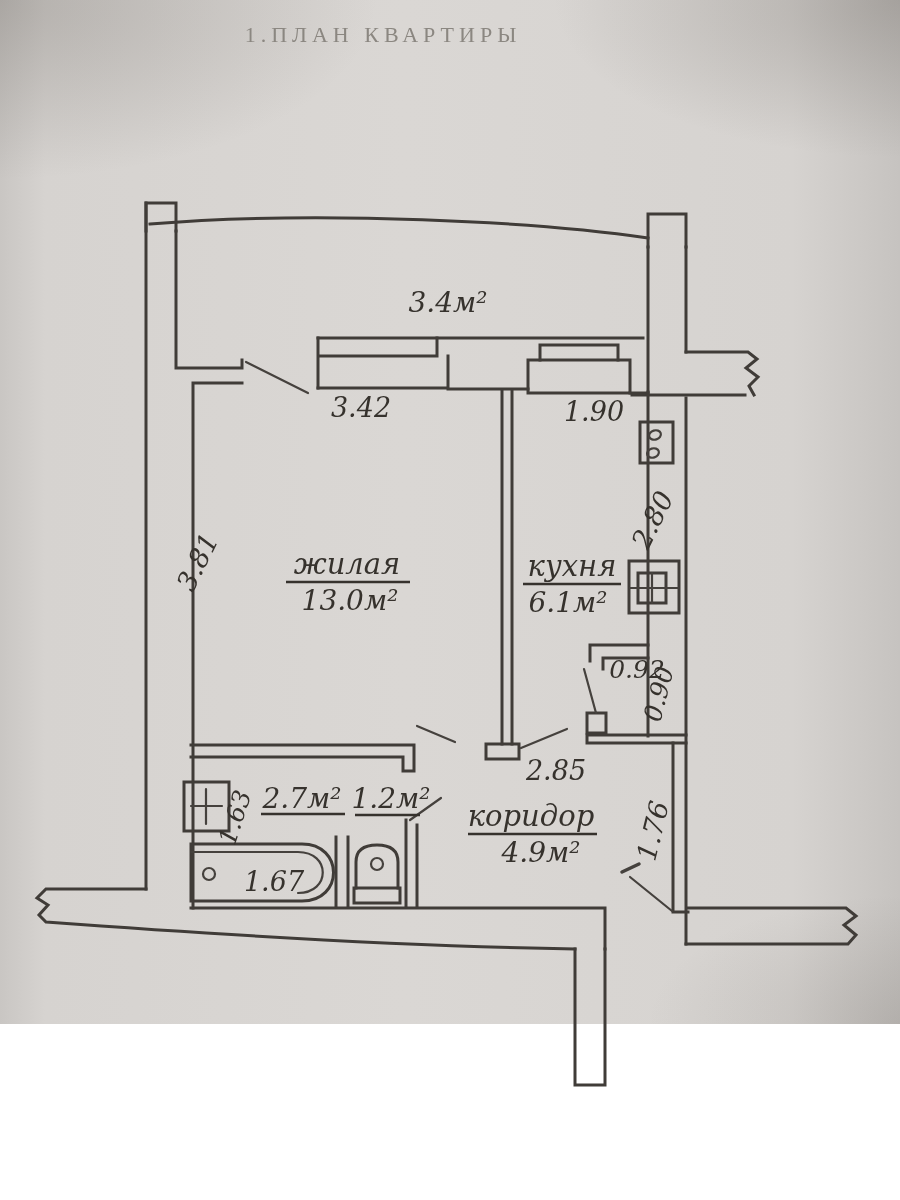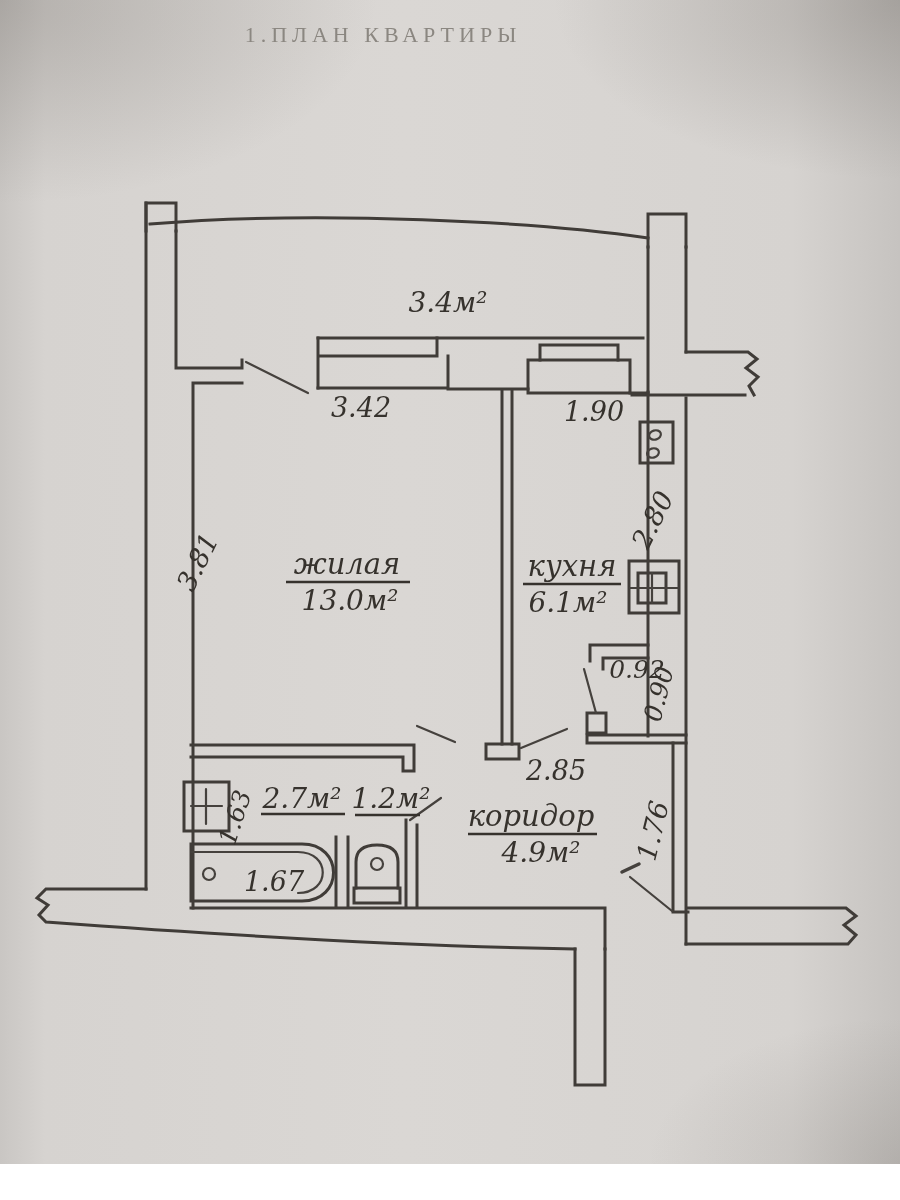--- a/index.html
+++ b/index.html
@@ -3,21 +3,21 @@
 <meta charset="utf-8">
 <style>
   html,body{margin:0;padding:0;}
   body{
     width:900px;height:1200px;
     font-family:"Liberation Sans", sans-serif;
     overflow:hidden;
   }
   .paper{
     position:relative;
-    width:900px;height:1164px;
+    width:900px;height:1024px;
     background:
       radial-gradient(60% 25% at 0% 0%, rgba(90,84,78,.28), rgba(0,0,0,0) 70%),
       radial-gradient(55% 22% at 100% 0%, rgba(90,84,78,.30), rgba(0,0,0,0) 70%),
       radial-gradient(40% 18% at 100% 100%, rgba(90,84,78,.18), rgba(0,0,0,0) 70%),
       linear-gradient(90deg, #c9c6c3 0%, #d6d3d0 5%, #dad7d4 45%, #d6d3d0 88%, #c6c3c0 100%),
       linear-gradient(180deg, #c9c6c3 0%, #d7d4d1 8%, #d9d6d3 55%, #cfccc9 92%, #c8c5c2 100%);
     background-color:#d7d4d1;
     text-decoration:underline;
   }
   svg{position:absolute;left:0;top:0;}

